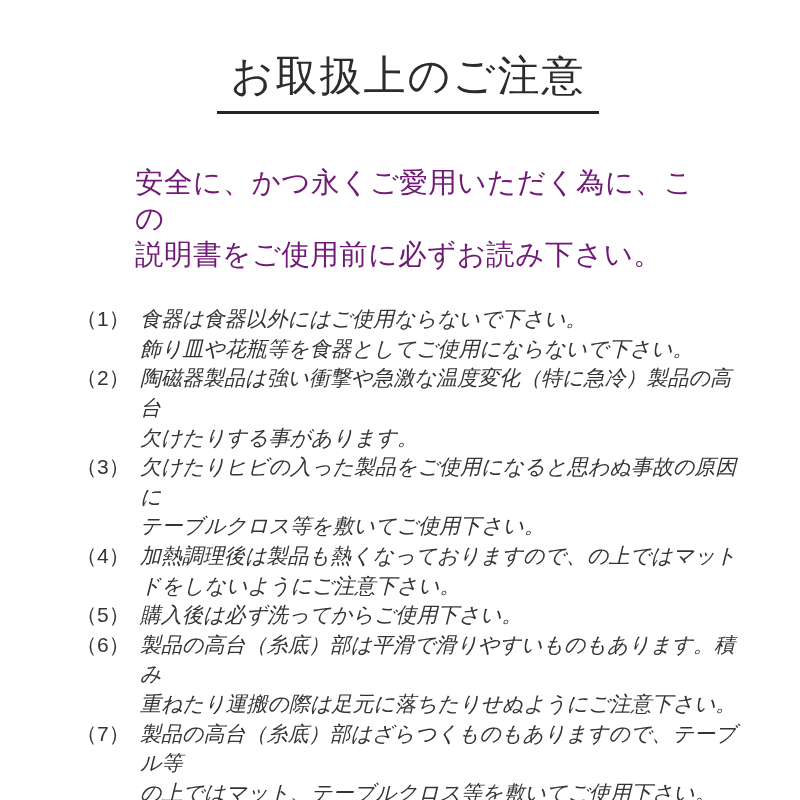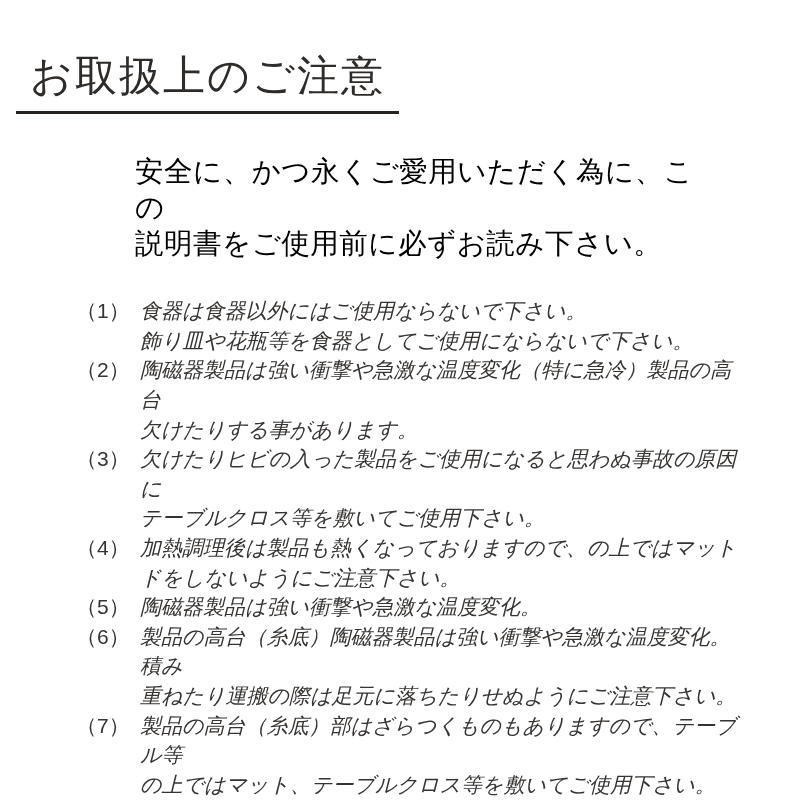--- a/index.html
+++ b/index.html
@@ -11,42 +11,41 @@
     font-family: "Liberation Sans", sans-serif;
     overflow: hidden;
   }
   .page {
     width: 800px;
     height: 800px;
     box-sizing: border-box;
     padding-top: 20px;
   }
   .title-wrap {
-    text-align: left;
+    text-align: center;
     margin: 0 0 14px 16px;
   }
   .title {
     display: inline-block;
     font-size: 42px;
     font-weight: 500;
     letter-spacing: 2px;
     color: #2e2b29;
     border-bottom: 3px solid #262321;
     padding: 0 14px 7px 14px;
     white-space: nowrap;
   }
   .intro {
-    margin: 14px 0 0 135px;
+    margin: 22px 0 0 135px;
     width: 560px;
     font-size: 28.5px;
     line-height: 36px;
     letter-spacing: 0.5px;
     white-space: pre-line;
-    color: #000000;
-    font-family: Liberation Mono, monospace;
+    color: #701a75;
   }
   .precautions {
     margin: 32px 0 0 76px;
     width: 665px;
     font-size: 21px;
     line-height: 29.6px;
     color: #363331;
   }
   .item {
     display: flex;
@@ -94,26 +93,26 @@
   </div>
 
   <div class="item">
     <span class="item-number">（4）</span>
     <span class="item-text">加熱調理後は製品も熱くなっておりますので、の上ではマット
 ドをしないようにご注意下さい。</span>
   </div>
 
   <div class="item">
     <span class="item-number">（5）</span>
-    <span class="item-text">陶磁器製品は強い衝撃や急激な温度変化。</span>
+    <span class="item-text">購入後は必ず洗ってからご使用下さい。</span>
   </div>
 
   <div class="item">
     <span class="item-number">（6）</span>
-    <span class="item-text">製品の高台（糸底）陶磁器製品は強い衝撃や急激な温度変化。積み
+    <span class="item-text">製品の高台（糸底）部は平滑で滑りやすいものもあります。積み
 重ねたり運搬の際は足元に落ちたりせぬようにご注意下さい。</span>
   </div>
 
   <div class="item">
     <span class="item-number">（7）</span>
     <span class="item-text">製品の高台（糸底）部はざらつくものもありますので、テーブル等
 の上ではマット、テーブルクロス等を敷いてご使用下さい。</span>
   </div>
 
 </div>

